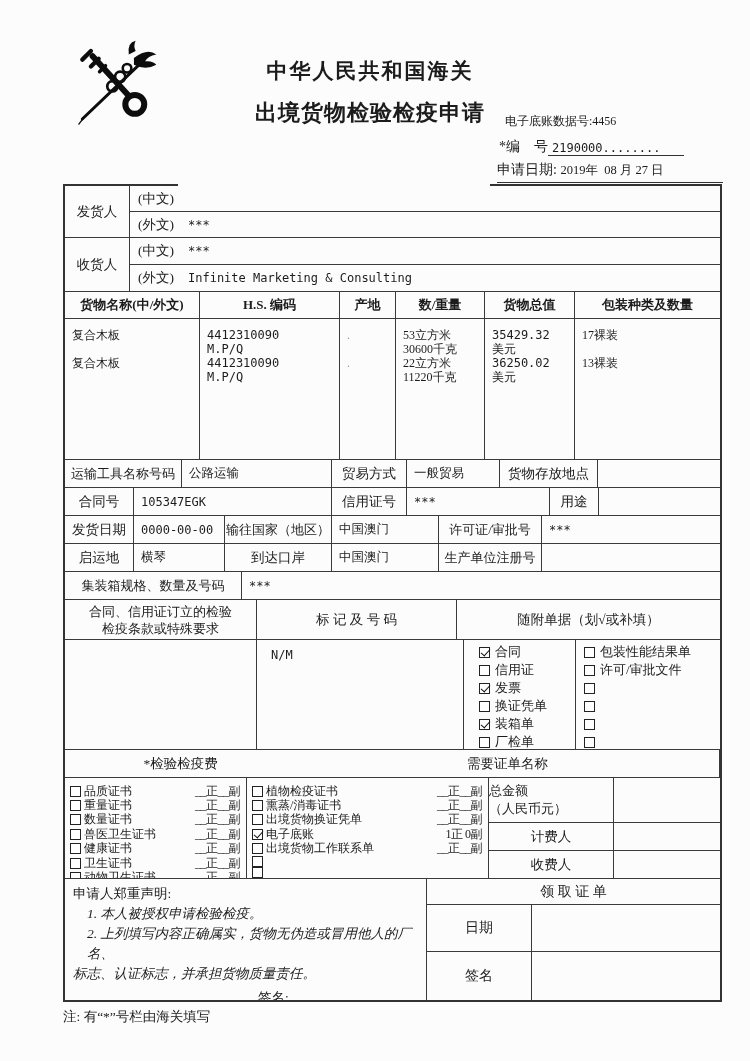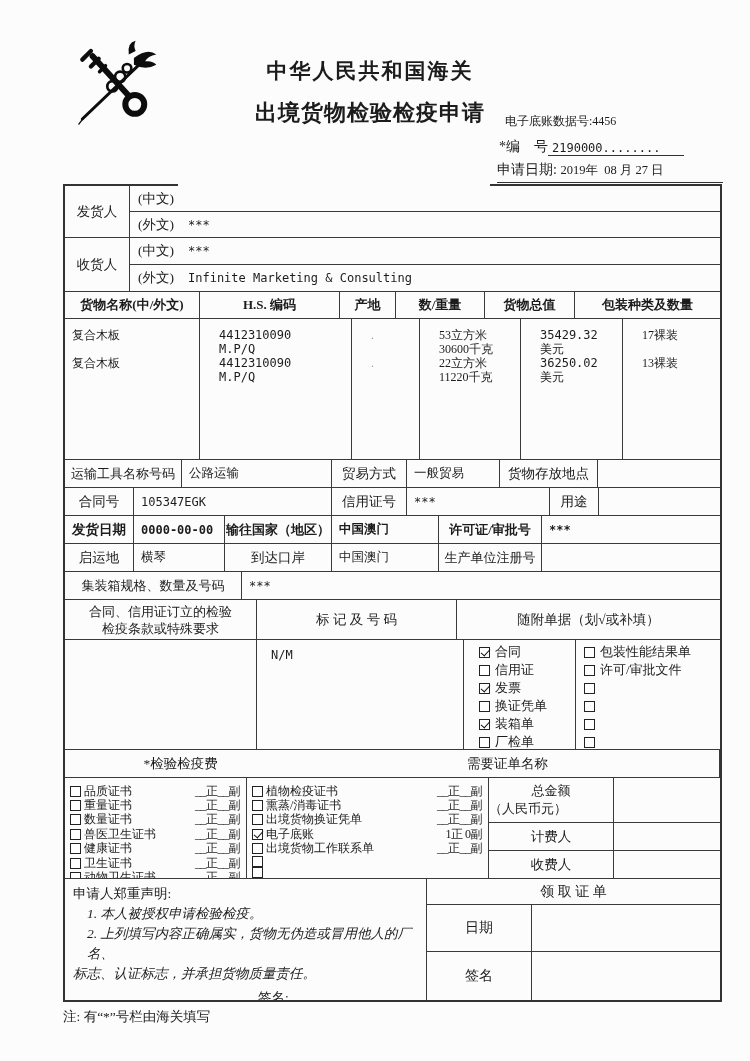--- a/index.html
+++ b/index.html
@@ -119,21 +119,21 @@
 
   <div class="row" style="height:27px;">
     <div class="c ghead" style="width:135px;">货物名称(中/外文)</div>
     <div class="c ghead" style="width:140px;">H.S. 编码</div>
     <div class="c ghead" style="width:56px;">产地</div>
     <div class="c ghead" style="width:89px;">数/重量</div>
     <div class="c ghead" style="width:90px;">货物总值</div>
     <div class="c ghead end" style="flex:1;">包装种类及数量</div>
   </div>
 
-  <div class="row" style="height:141px;gap:12px;">
+  <div class="row" style="height:141px;">
     <div class="c v col gbody" style="width:135px;">
       <div class="gitem">复合木板</div>
       <div class="gitem">复合木板</div>
     </div>
     <div class="c v col gbody mono" style="width:140px;">
       <div class="gitem">
           <div>4412310090</div>
           <div>M.P/Q</div>
         </div>
       <div class="gitem">
@@ -182,21 +182,21 @@
 
   <div class="row" style="height:28px;">
     <div class="c" style="width:69px;">合同号</div>
     <div class="c v mono" style="width:198px;">105347EGK</div>
     <div class="c" style="width:75px;">信用证号</div>
     <div class="c v mono" style="width:143px;">***</div>
     <div class="c" style="width:49px;">用途</div>
     <div class="c v end" style="flex:1;"></div>
   </div>
 
-  <div class="row" style="height:28px;font-weight:bold;">
+  <div class="row" style="height:28px;">
     <div class="c" style="width:69px;">发货日期</div>
     <div class="c v mono" style="width:91px;">0000-00-00</div>
     <div class="c" style="width:107px;font-size:13px;">输往国家（地区）</div>
     <div class="c v" style="width:107px;font-size:12.5px;font-family:'Liberation Serif',serif;">中国澳门</div>
     <div class="c" style="width:103px;font-size:13px;">许可证/审批号</div>
     <div class="c v mono end" style="flex:1;">***</div>
   </div>
 
   <div class="row" style="height:28px;">
     <div class="c" style="width:69px;">启运地</div>
@@ -356,21 +356,21 @@
         </div>
       <div class="certrow">
           <span class="cb"></span>
           <span class="lbl"></span>
           <span class="cnt"></span>
         </div>
     </div>
     <div class="c end col" style="flex:1;padding:0;">
       <div class="sub" style="height:45px;border-bottom:1px solid #3a3a3a;">
         <div class="c col" style="width:125px;height:100%;justify-content:center;border-right:1px solid #3a3a3a;">
-          <div style="font-size:13px;text-align:center;">总金额</div>
+          <div style="font-size:13px;">总金额</div>
           <div style="font-size:13px;">（人民币元）</div>
         </div>
         <div class="c v end" style="flex:1;height:100%;"></div>
       </div>
       <div class="sub" style="height:28px;border-bottom:1px solid #3a3a3a;">
         <div class="c" style="width:125px;height:100%;border-right:1px solid #3a3a3a;font-size:13.5px;">计费人</div>
         <div class="c v end" style="flex:1;height:100%;"></div>
       </div>
       <div class="sub" style="flex:1;">
         <div class="c" style="width:125px;height:100%;border-right:1px solid #3a3a3a;font-size:13.5px;">收费人</div>

